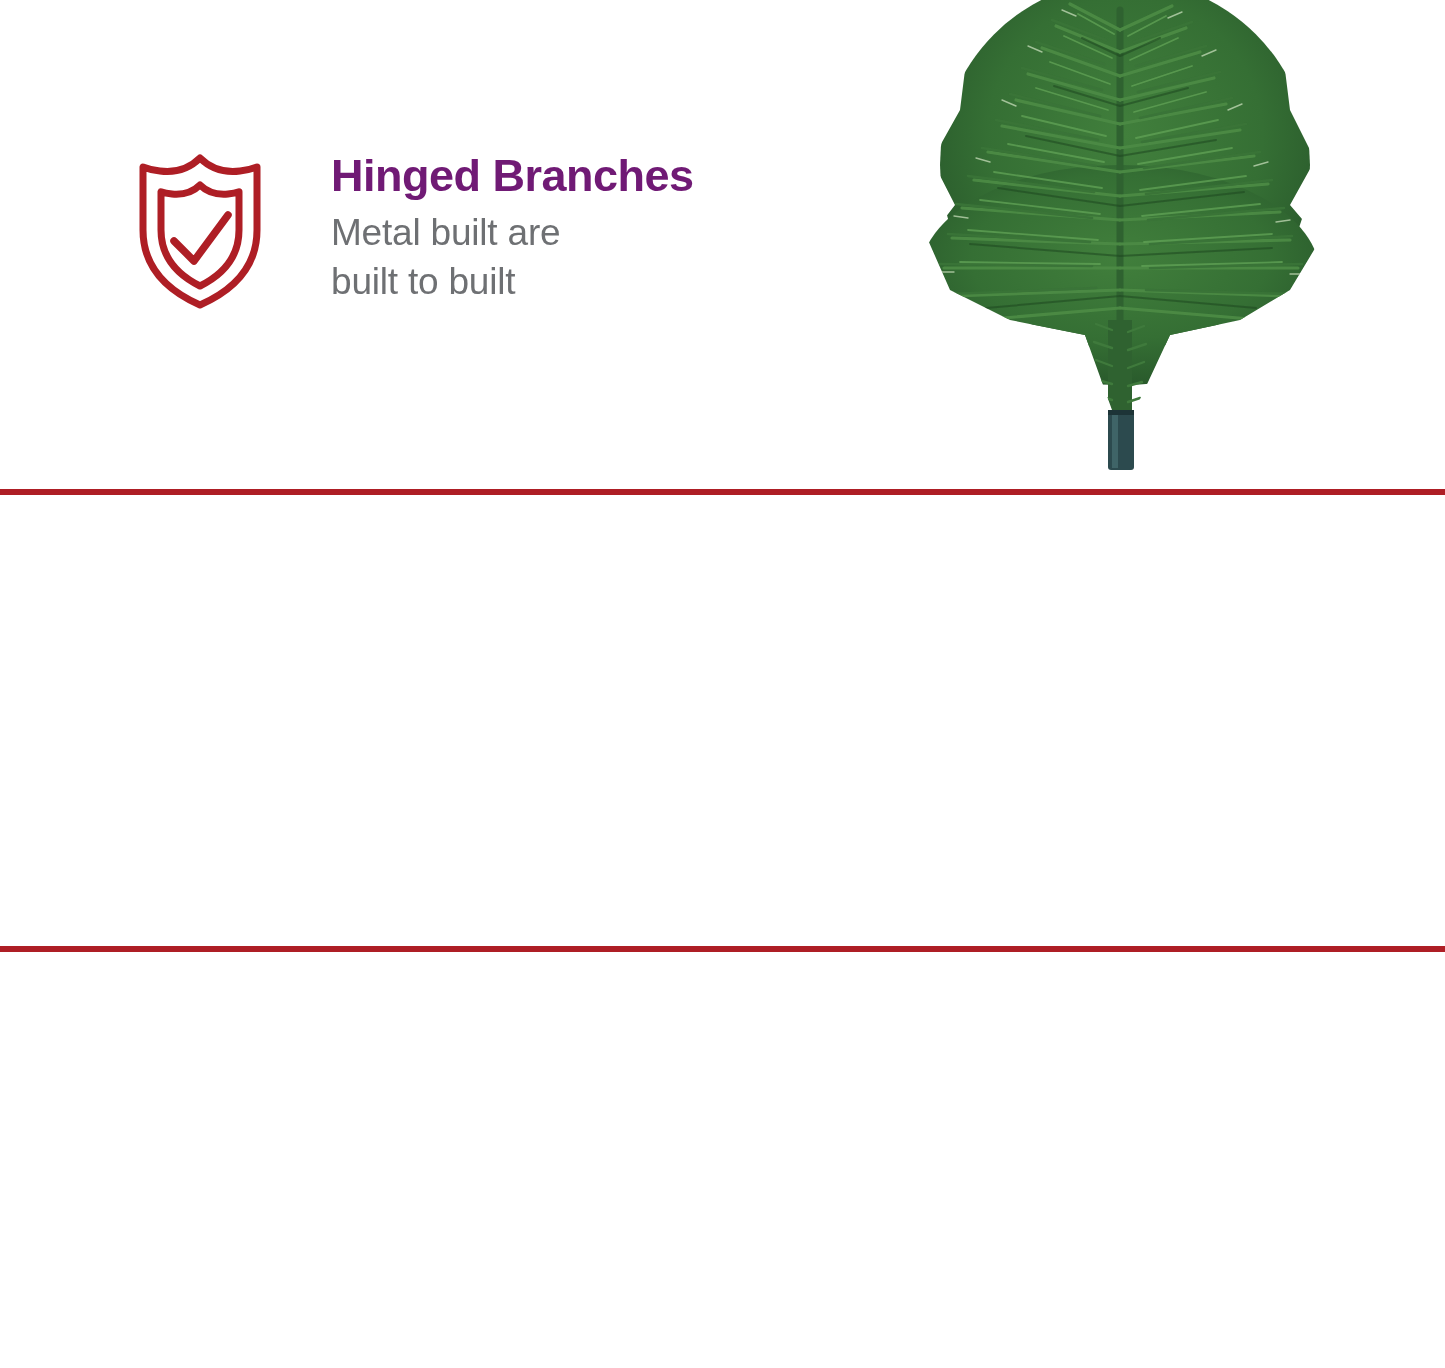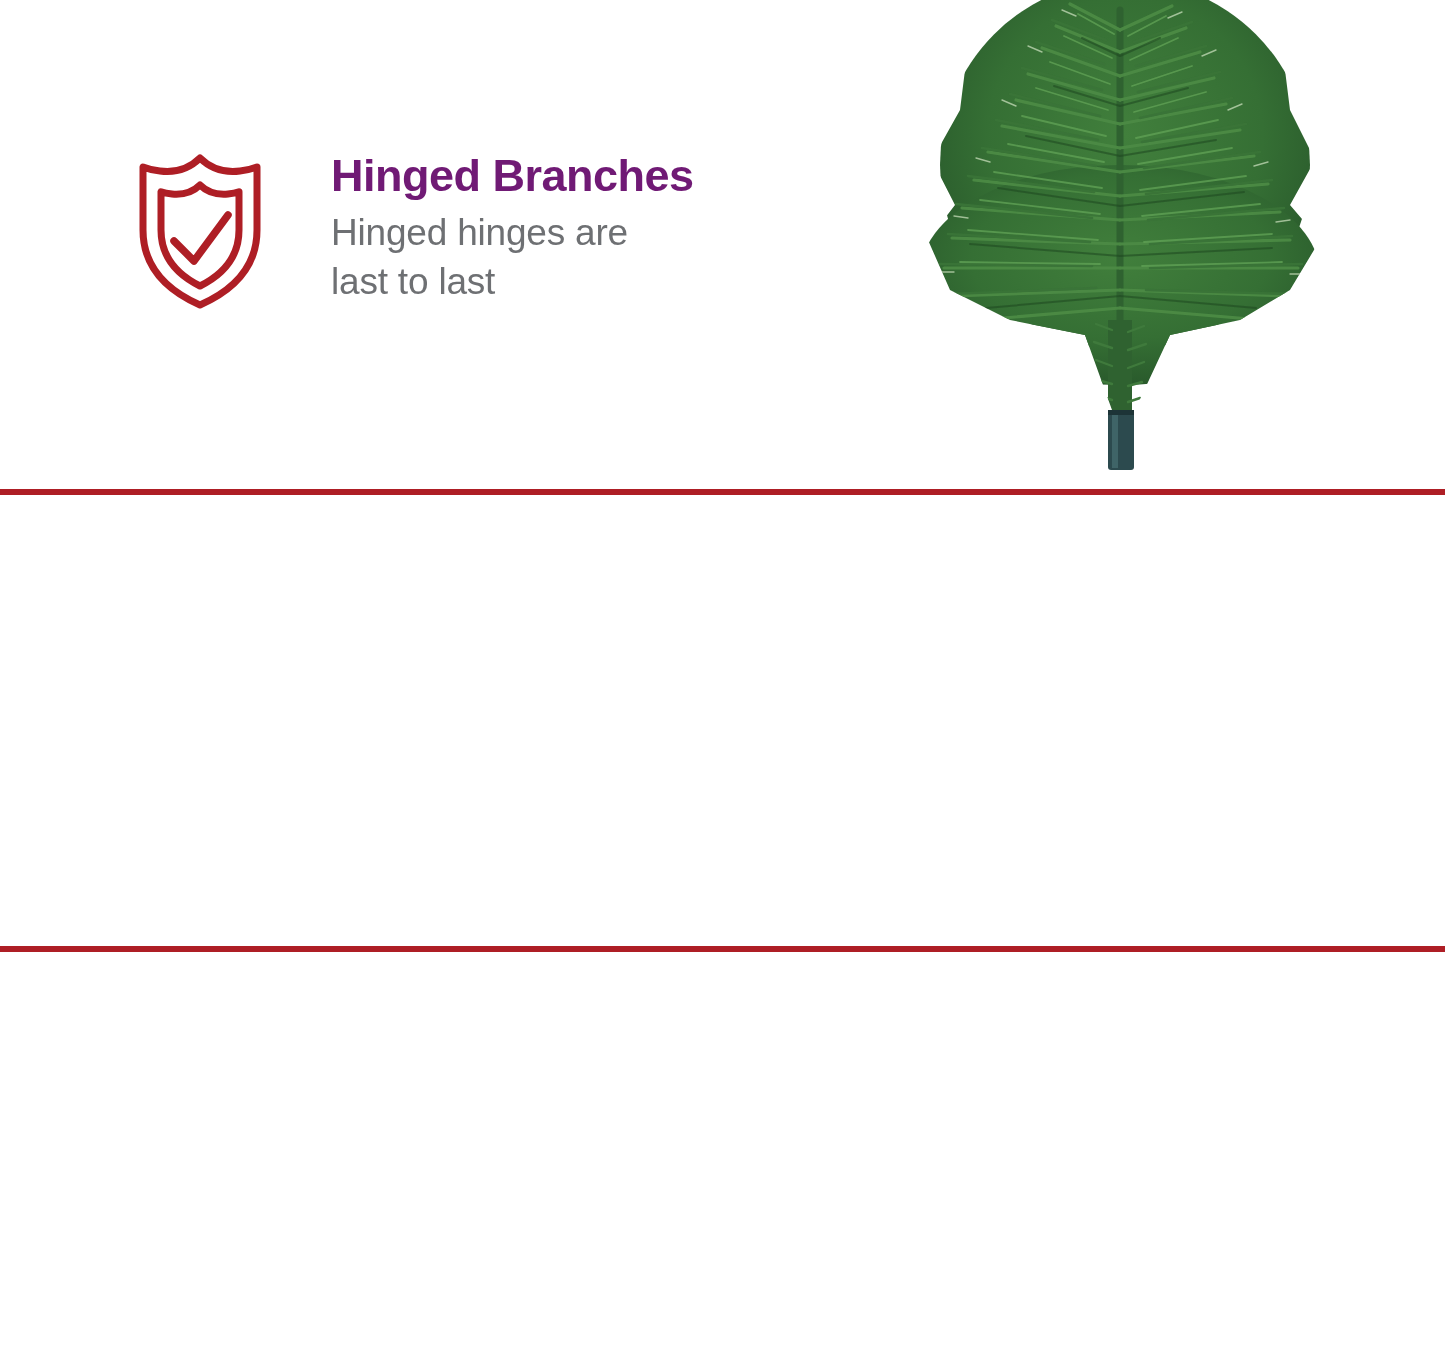--- a/index.html
+++ b/index.html
@@ -247,22 +247,22 @@
                    C35,108 50,126 74,138 C98,126 113,108 113,82 L113,43.8
                    C110,44.8 106,45.6 102,46 C91,47 81,44 74,37 Z"></path>
           <path d="M48,93 L68,113 L102,67" stroke-width="7.5"></path>
         </g>
       </svg>
     </div>
 
     <div class="feature-text" id="text-hinged">
       <p class="feature-title">Hinged Branches</p>
       <p class="feature-desc">
-        <span>Hinged hinges are</span><br>
-        <span>last to last</span>
+        <span>Metal built are</span><br>
+        <span>built to built</span>
       </p>
     </div>
   </div>
 
   <div class="divider" id="divider-1"></div>
 
   <div class="panel" id="panel-pvc">
 
     
     

